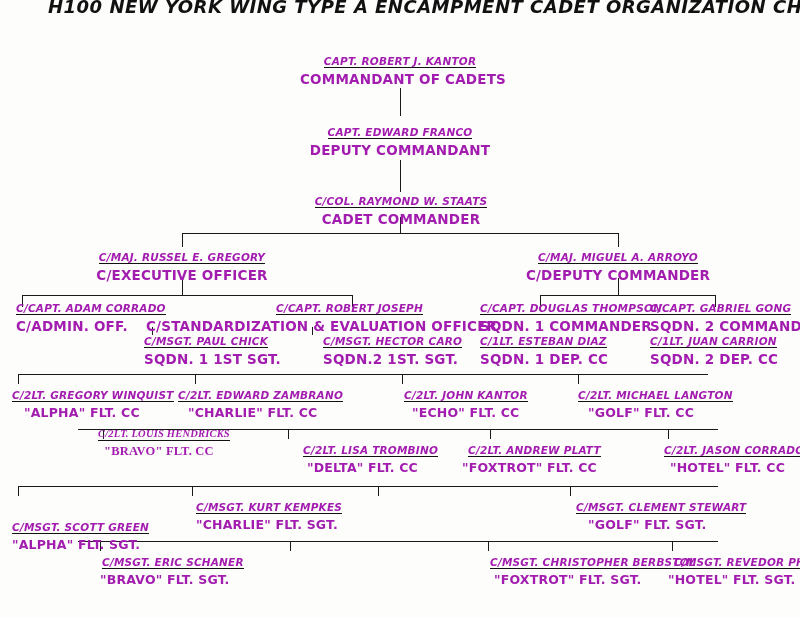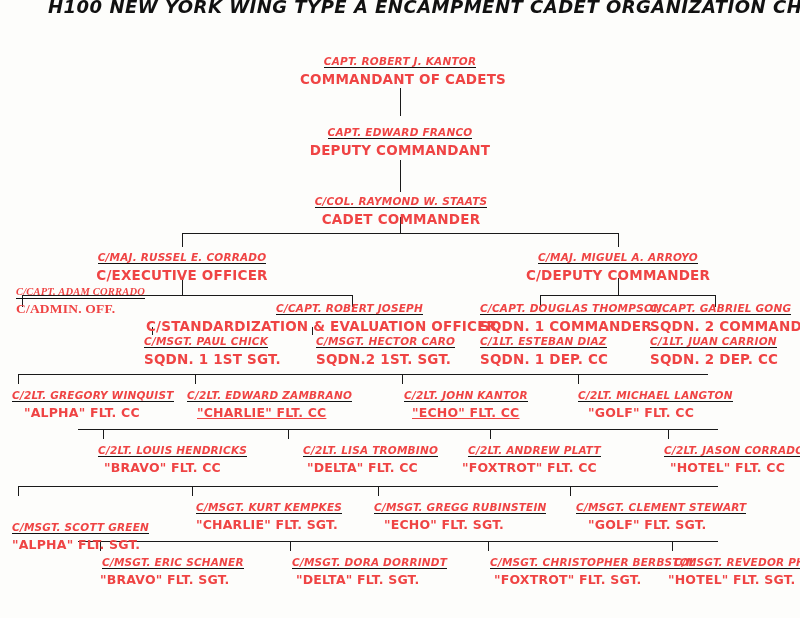--- a/index.html
+++ b/index.html
@@ -26,21 +26,21 @@
     color: #111;
     font-family: "DejaVu Sans", sans-serif;
     font-style: italic;
     font-weight: 600;
     white-space: nowrap;
   }
   
   .node {
     position: absolute;
     text-align: center;
-    color: #ef4444;
+    color: #a21caf;
   }
   .node .nm {
     display: inline-block;
     font-size: 10.5px;
     font-style: italic;
     font-weight: 600;
     letter-spacing: 0.2px;
     border-bottom: 1.6px solid #111;
     padding-bottom: 0px;
     white-space: nowrap;
@@ -125,30 +125,30 @@
     <span class="nm">CAPT. EDWARD  FRANCO</span>
     <span class="ttl">DEPUTY COMMANDANT</span>
   </div>
 
   <div class="node" style="left:295px; top:190px; width:212px;">
     <span class="nm">C/COL. RAYMOND W. STAATS</span>
     <span class="ttl">CADET COMMANDER</span>
   </div>
 
   <div class="node" style="left:82px; top:246px; width:200px;">
-    <span class="nm">C/MAJ. RUSSEL E. CORRADO</span>
+    <span class="nm">C/MAJ. RUSSEL E. GREGORY</span>
     <span class="ttl">C/EXECUTIVE OFFICER</span>
   </div>
 
   <div class="node" style="left:518px; top:246px; width:200px;">
     <span class="nm">C/MAJ. MIGUEL A. ARROYO</span>
     <span class="ttl">C/DEPUTY COMMANDER</span>
   </div>
 
-  <div class="node left" style="left:16px; top:281px; width:120px;font-family:Liberation Serif, serif;">
+  <div class="node left" style="left:16px; top:297px; width:120px;">
     <span class="nm">C/CAPT. ADAM CORRADO</span>
     <span class="ttl">C/ADMIN. OFF.</span>
   </div>
 
   <div class="node left" style="left:146px; top:297px; width:320px;">
     <span class="nm" style="margin-left:130px;">C/CAPT. ROBERT JOSEPH</span>
     <span class="ttl">C/STANDARDIZATION &amp; EVALUATION OFFICER</span>
   </div>
 
   <div class="node left" style="left:480px; top:297px; width:170px;">
@@ -169,46 +169,46 @@
   <div class="node left" style="left:650px; top:330px; width:160px;">
     <span class="nm">C/1LT. JUAN CARRION</span>
     <span class="ttl">SQDN. 2 DEP. CC</span>
   </div>
 
   <div class="node left" style="left:144px; top:330px; width:160px;">
     <span class="nm">C/MSGT. PAUL CHICK</span>
     <span class="ttl">SQDN. 1 1ST SGT.</span>
   </div>
 
-  <div class="node left" style="left:316px; top:330px; width:170px;">
+  <div class="node left" style="left:323px; top:330px; width:170px;">
     <span class="nm">C/MSGT. HECTOR CARO</span>
     <span class="ttl">SQDN.2 1ST. SGT.</span>
   </div>
 
   <div class="node left small" style="left:12px; top:384px; width:175px;">
     <span class="nm">C/2LT. GREGORY WINQUIST</span>
     <span class="ttl" style="margin-left:12px;">"ALPHA" FLT. CC</span>
   </div>
 
-  <div class="node left small" style="left:187px; top:384px; width:180px;text-decoration:underline;">
+  <div class="node left small" style="left:178px; top:384px; width:180px;">
     <span class="nm">C/2LT. EDWARD ZAMBRANO</span>
     <span class="ttl" style="margin-left:10px;">"CHARLIE" FLT. CC</span>
   </div>
 
-  <div class="node left small" style="left:398px; top:384px; width:170px;text-decoration:underline;">
+  <div class="node left small" style="left:398px; top:384px; width:170px;">
     <span class="nm" style="margin-left:6px;">C/2LT. JOHN KANTOR</span>
     <span class="ttl" style="margin-left:14px;">"ECHO" FLT. CC</span>
   </div>
 
   <div class="node left small" style="left:574px; top:384px; width:175px;">
     <span class="nm" style="margin-left:4px;">C/2LT. MICHAEL LANGTON</span>
     <span class="ttl" style="margin-left:14px;">"GOLF" FLT. CC</span>
   </div>
 
-  <div class="node left small" style="left:98px; top:439px; width:175px;">
+  <div class="node left small" style="left:98px; top:423px; width:175px;font-family:Liberation Serif, serif;">
     <span class="nm">C/2LT. LOUIS HENDRICKS</span>
     <span class="ttl" style="margin-left:6px;">"BRAVO" FLT. CC</span>
   </div>
 
   <div class="node left small" style="left:284px; top:439px; width:170px;margin-left:19px;">
     <span class="nm">C/2LT. LISA TROMBINO</span>
     <span class="ttl" style="margin-left:4px;">"DELTA" FLT. CC</span>
   </div>
 
   <div class="node left small" style="left:462px; top:439px; width:180px;">
@@ -224,39 +224,31 @@
   <div class="node left small" style="left:12px; top:516px; width:170px;">
     <span class="nm">C/MSGT. SCOTT GREEN</span>
     <span class="ttl">"ALPHA" FLT. SGT.</span>
   </div>
 
   <div class="node left small" style="left:188px; top:496px; width:180px;">
     <span class="nm" style="margin-left:8px;">C/MSGT. KURT KEMPKES</span>
     <span class="ttl" style="margin-left:8px;">"CHARLIE" FLT. SGT.</span>
   </div>
 
-  <div class="node left small" style="left:374px; top:496px; width:185px;">
-    <span class="nm">C/MSGT. GREGG RUBINSTEIN</span>
-    <span class="ttl" style="margin-left:10px;">"ECHO" FLT. SGT.</span>
-  </div>
 
   <div class="node left small" style="left:566px; top:496px; width:180px;">
     <span class="nm" style="margin-left:10px;">C/MSGT. CLEMENT STEWART</span>
     <span class="ttl" style="margin-left:22px;">"GOLF" FLT. SGT.</span>
   </div>
 
   <div class="node left small" style="left:96px; top:551px; width:175px;">
     <span class="nm" style="margin-left:6px;">C/MSGT. ERIC SCHANER</span>
     <span class="ttl" style="margin-left:4px;">"BRAVO" FLT. SGT.</span>
   </div>
 
-  <div class="node left small" style="left:286px; top:551px; width:180px;">
-    <span class="nm" style="margin-left:6px;">C/MSGT. DORA DORRINDT</span>
-    <span class="ttl" style="margin-left:10px;">"DELTA" FLT. SGT.</span>
-  </div>
 
   <div class="node left small" style="left:484px; top:551px; width:190px;">
     <span class="nm" style="margin-left:6px;">C/MSGT. CHRISTOPHER BERBSTOL</span>
     <span class="ttl" style="margin-left:10px;">"FOXTROT" FLT. SGT.</span>
   </div>
 
   <div class="node left small" style="left:668px; top:551px; width:140px;">
     <span class="nm" style="margin-left:6px;">C/MSGT. REVEDOR PHILLI</span>
     <span class="ttl">"HOTEL" FLT. SGT.</span>
   </div>

